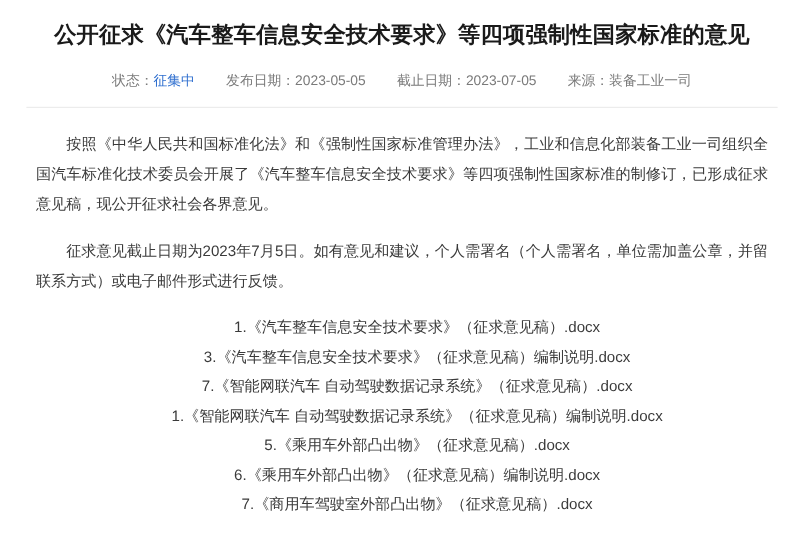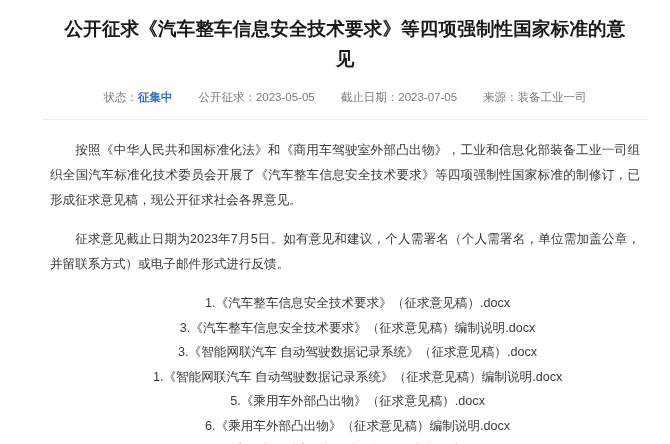--- a/index.html
+++ b/index.html
@@ -12,21 +12,20 @@
     background: #ffffff;
     font-family: "Liberation Sans", sans-serif;
     color: #333333;
     overflow: hidden;
   }
   .page {
     width: 670px;
     height: 380px;
     position: relative;
     box-sizing: border-box;
-    padding-left: 20px;
   }
   .title {
     margin: 0;
     padding: 14px 38px 0 38px;
     font-size: 18.5px;
     font-weight: bold;
     line-height: 30px;
     color: #1a1a1a;
     text-align: center;
     letter-spacing: 0.2px;
@@ -39,21 +38,20 @@
     gap: 0px;
     font-size: 11.5px;
     color: #7a7a7a;
   }
   .meta-item {
     white-space: nowrap;
     margin: 0 13px;
   }
   .meta-value-status {
     color: #2f6fcf;
-    font-weight: bold;
   }
   .meta-value {
     color: #7a7a7a;
     text-align: center;
   }
   .divider {
     margin: 14px 22px 0 22px;
     border-top: 1px solid #ececec;
   }
   .body {
@@ -86,35 +84,35 @@
 </style>
 </head>
 <body>
 
 <div class="page">
 
   <h1 class="title">公开征求《汽车整车信息安全技术要求》等四项强制性国家标准的意见</h1>
 
   <div class="meta">
     <span class="meta-item"><span>状态：</span><span class="meta-value-status">征集中</span></span>
-    <span class="meta-item"><span>公开征求：</span><span class="meta-value">2023-05-05</span></span>
+    <span class="meta-item"><span>发布日期：</span><span class="meta-value">2023-05-05</span></span>
     <span class="meta-item"><span>截止日期：</span><span class="meta-value">2023-07-05</span></span>
     <span class="meta-item"><span>来源：</span><span class="meta-value">装备工业一司</span></span>
   </div>
 
   <div class="divider"></div>
 
   <div class="body">
-    <p class="para">按照《中华人民共和国标准化法》和《商用车驾驶室外部凸出物》，工业和信息化部装备工业一司组织全国汽车标准化技术委员会开展了《汽车整车信息安全技术要求》等四项强制性国家标准的制修订，已形成征求意见稿，现公开征求社会各界意见。</p>
+    <p class="para">按照《中华人民共和国标准化法》和《强制性国家标准管理办法》，工业和信息化部装备工业一司组织全国汽车标准化技术委员会开展了《汽车整车信息安全技术要求》等四项强制性国家标准的制修订，已形成征求意见稿，现公开征求社会各界意见。</p>
     <p class="para">征求意见截止日期为2023年7月5日。如有意见和建议，个人需署名（个人需署名，单位需加盖公章，并留联系方式）或电子邮件形式进行反馈。</p>
 
     <ul class="attach-list">
       <li>1.《汽车整车信息安全技术要求》（征求意见稿）.docx</li>
       <li>3.《汽车整车信息安全技术要求》（征求意见稿）编制说明.docx</li>
-      <li>3.《智能网联汽车 自动驾驶数据记录系统》（征求意见稿）.docx</li>
+      <li>7.《智能网联汽车 自动驾驶数据记录系统》（征求意见稿）.docx</li>
       <li>1.《智能网联汽车 自动驾驶数据记录系统》（征求意见稿）编制说明.docx</li>
       <li>5.《乘用车外部凸出物》（征求意见稿）.docx</li>
       <li>6.《乘用车外部凸出物》（征求意见稿）编制说明.docx</li>
       <li>7.《商用车驾驶室外部凸出物》（征求意见稿）.docx</li>
 
     </ul>
   </div>
 
 </div>
 

